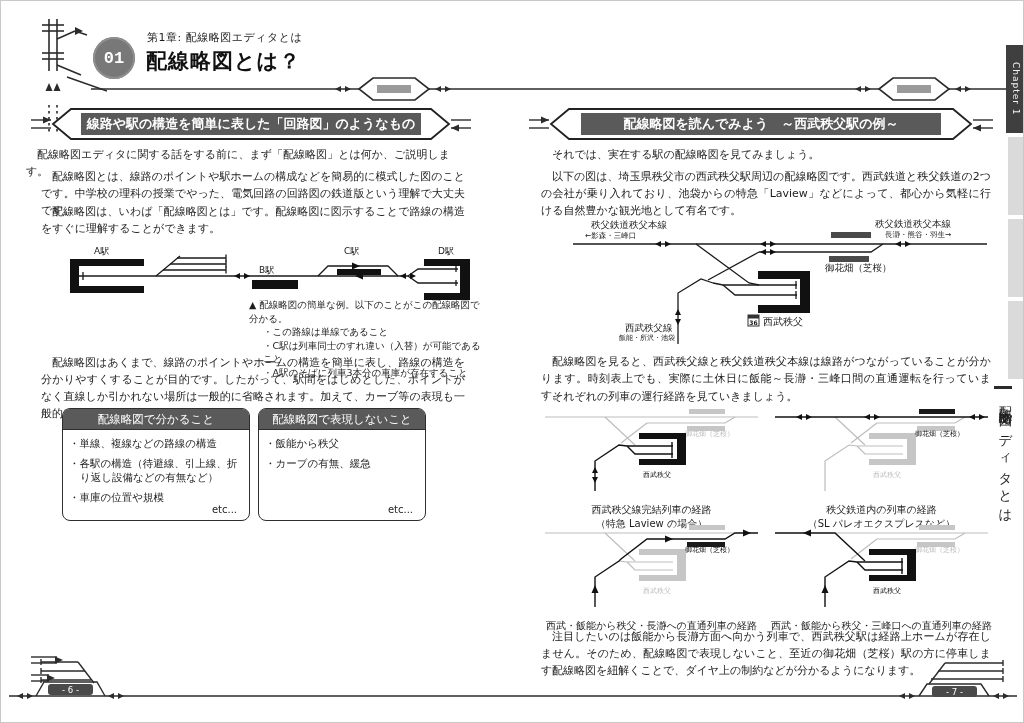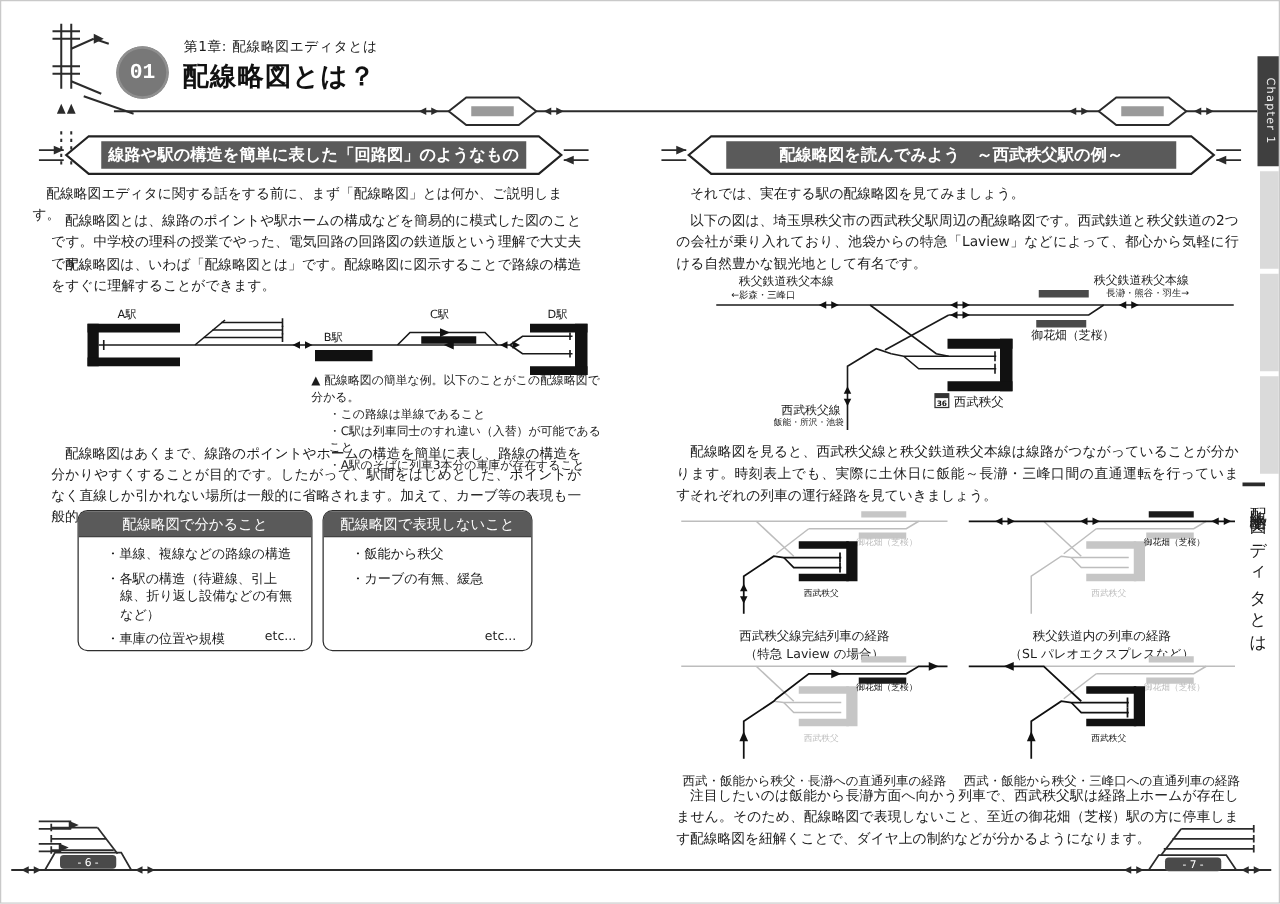--- a/index.html
+++ b/index.html
@@ -13,21 +13,21 @@
   .title{position:absolute;font-size:21px;font-weight:bold;color:#111;letter-spacing:1px;}
   .badge{position:absolute;width:42px;height:42px;border-radius:50%;background:#787878;
     color:#fff;font-size:17px;font-weight:bold;display:flex;align-items:center;justify-content:center;
     box-shadow:inset 0 0 0 2px #8f8f8f;font-family:Liberation Mono, monospace;}
   svg text{font-family:"DejaVu Sans","Liberation Sans",sans-serif;}
   .caption{position:absolute;font-size:9.5px;line-height:13.5px;color:#1c1c1c;}
   .caption .bullets{padding-left:14px;}
   .infobox{position:absolute;border:1.6px solid #2e2e2e;border-radius:8px;background:#fff;box-sizing:border-box;}
   .infobox .hd{background:#5a5a5a;color:#fff;text-align:center;font-size:11.5px;font-weight:normal;
     padding:3px 0 2px;border-radius:6px 6px 0 0;border-bottom:1.6px solid #2e2e2e;}
-  .infobox ul{margin:6px 8px 0 22px;padding:0;list-style:none;}
+  .infobox ul{margin:6px 8px 0 6px;padding:0;list-style:none;}
   .infobox li{font-size:10.5px;line-height:14.5px;margin-bottom:5px;padding-left:11px;text-indent:-11px;color:#1c1c1c;}
   .infobox .etc{position:absolute;right:12px;bottom:5px;font-size:10px;color:#1c1c1c;}
   .minicell{position:absolute;width:225px;}
   .minicap{font-size:10px;line-height:13.5px;text-align:center;color:#1c1c1c;margin-top:2px;}
   .chaptab{position:absolute;left:1005px;top:44px;width:19px;height:88px;background:#3f3f3f;
     color:#f0f0f0;display:flex;align-items:center;justify-content:center;}
   .chaptab span{writing-mode:vertical-rl;font-size:9px;letter-spacing:1px;}
   .graytab{position:absolute;left:1007px;width:17px;height:78px;background:#dadada;}
   .vtitle{position:absolute;left:996px;top:394px;height:230px;writing-mode:vertical-rl;
     font-size:13.5px;letter-spacing:3px;color:#1c1c1c;}

